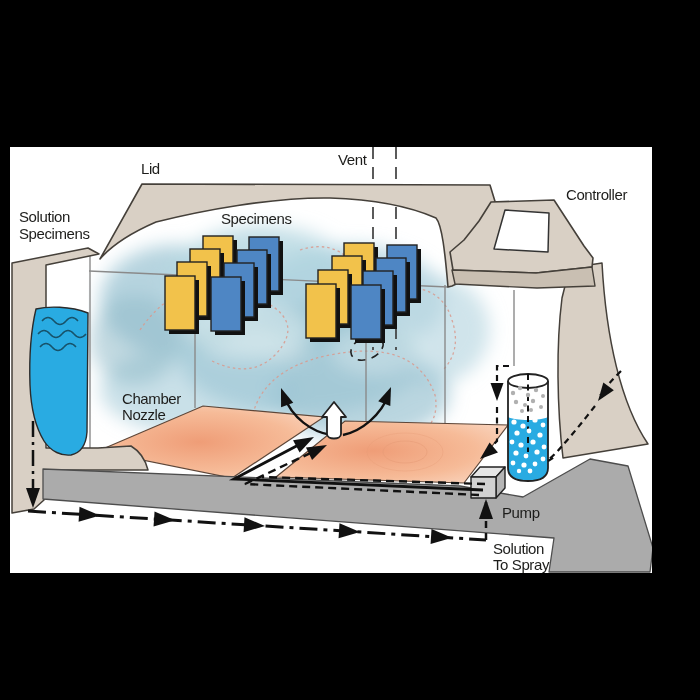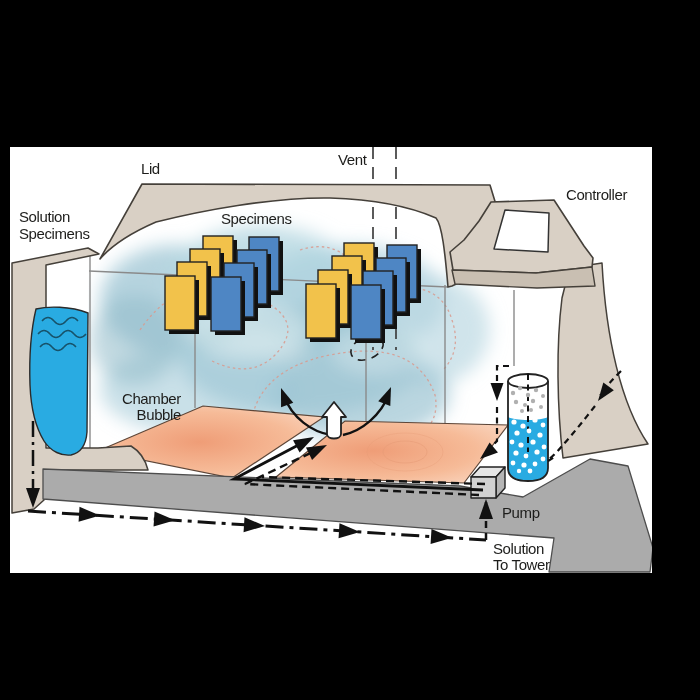--- a/index.html
+++ b/index.html
@@ -238,16 +238,16 @@
   </g>
 
   <path d="M 334,402 L 346,417 L 341,417 L 341,434 C 341,440 327,440 327,434 L 327,417 L 322,417 Z" fill="#ffffff" stroke="#222" stroke-width="1.8" stroke-linejoin="round"></path>
 </svg>
 
 <div class="lbl" style="left:141px;top:161px;"><span>Lid</span></div>
 <div class="lbl" style="left:338px;top:152px;"><span>Vent</span></div>
 <div class="lbl" style="left:19px;top:208px;line-height:17px;"><div>Solution</div><div>Specimens</div></div>
 <div class="lbl" style="left:221px;top:211px;"><span>Specimens</span></div>
 <div class="lbl" style="left:566px;top:187px;"><span>Controller</span></div>
-<div class="lbl" style="left:122px;top:391px;text-align:right;"><div>Chamber</div><div>Bubble</div></div>
+<div class="lbl" style="left:122px;top:391px;"><div>Chamber</div><div>Nozzle</div></div>
 <div class="lbl" style="left:502px;top:505px;"><span>Pump</span></div>
-<div class="lbl" style="left:493px;top:541px;"><div>Solution</div><div>To Tower</div></div>
+<div class="lbl" style="left:493px;top:541px;"><div>Solution</div><div>To Spray</div></div>
 </div>
 
 </body></html>

